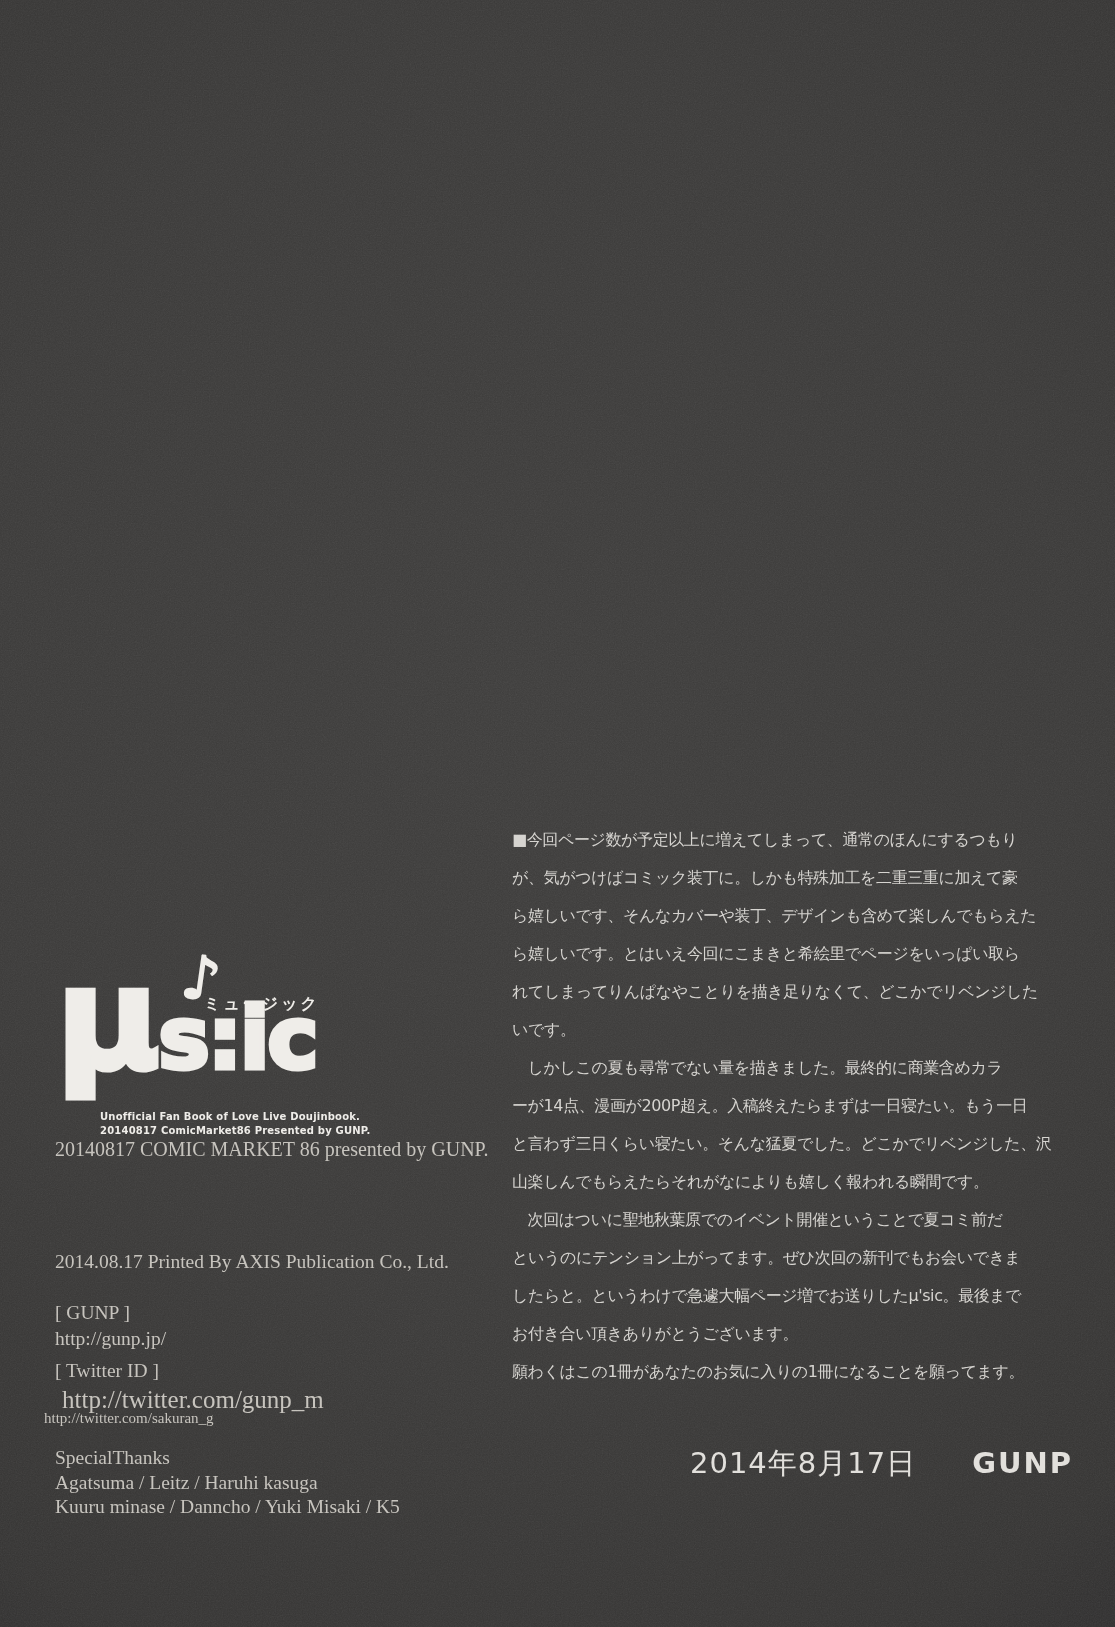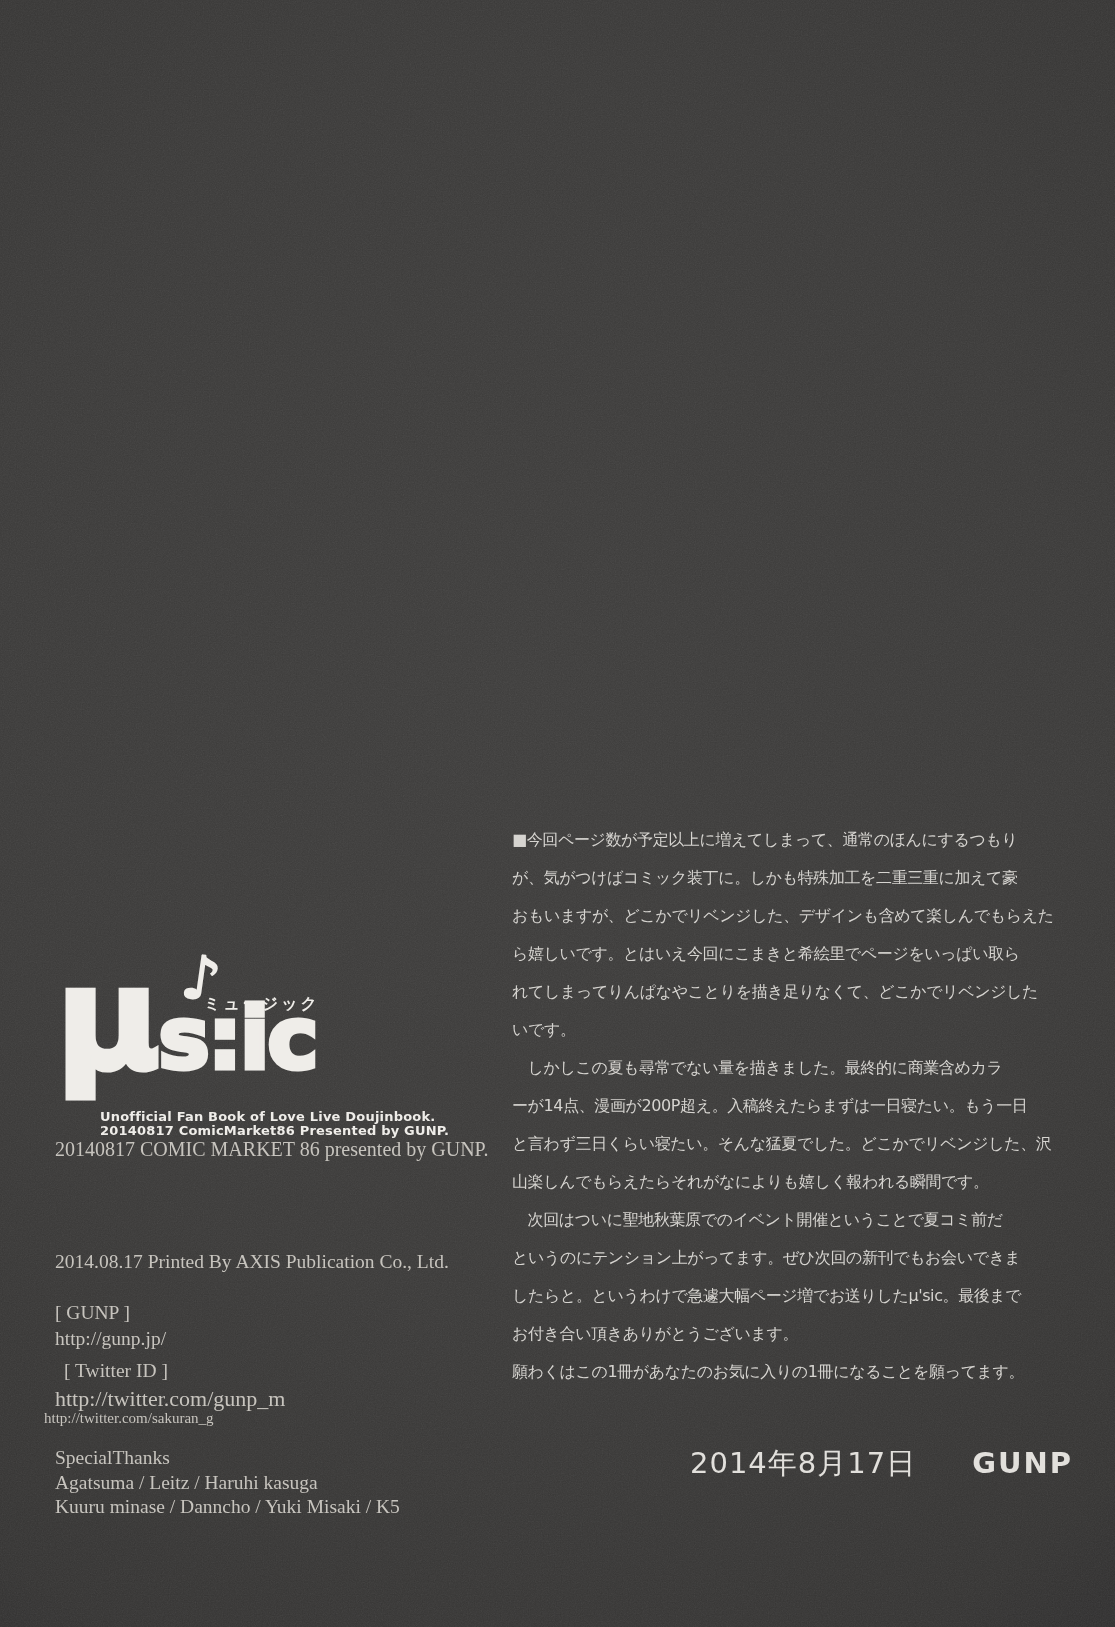--- a/index.html
+++ b/index.html
@@ -16,31 +16,31 @@
   
   .logo{position:absolute;left:56px;top:948px;width:290px;height:210px;color:#efede9;}
   .logo-row{display:flex;align-items:baseline;line-height:1;font-weight:bold;
             -webkit-text-stroke:5px #efede9;}
   .logo-mu{font-size:142px;letter-spacing:-6px;}
   .logo-rest{font-size:86px;letter-spacing:-2px;margin-left:4px;}
   .logo-note{position:absolute;left:126px;top:0px;font-size:60px;line-height:1;
              -webkit-text-stroke:2px #efede9;transform:rotate(8deg);}
   .logo-katakana{position:absolute;left:148px;top:46px;font-size:16px;font-weight:bold;
                  letter-spacing:3px;white-space:nowrap;}
-  .logo-subs{position:absolute;left:44px;top:162px;font-size:13px;font-weight:bold;
+  .logo-subs{position:absolute;left:44px;top:162px;font-size:10px;font-weight:bold;
              line-height:14px;white-space:nowrap;letter-spacing:.2px;}
 
   
   .serif{position:absolute;font-family:"Liberation Serif", serif;color:#c7c4be;white-space:nowrap;}
   .tagline{left:55px;top:1134px;font-size:20px;line-height:30px;}
   .printed{left:55px;top:1251px;font-size:19.5px;}
   .gunp-label{left:55px;top:1302px;font-size:19.5px;}
   .gunp-url{left:55px;top:1328px;font-size:19.5px;}
-  .twitter-label{left:64px;top:1360px;font-size:19.5px;}
-  .twitter-url1{left:55px;top:1386px;font-size:22px;}
+  .twitter-label{left:55px;top:1360px;font-size:19.5px;}
+  .twitter-url1{left:62px;top:1386px;font-size:25px;}
   .twitter-url2{left:44px;top:1410px;font-size:15px;}
   .thanks-label{left:55px;top:1447px;font-size:19.5px;}
   .thanks-1{left:55px;top:1472px;font-size:19.5px;}
   .thanks-2{left:55px;top:1496px;font-size:19.5px;}
 
   
   .afterword{position:absolute;left:512px;top:821px;width:510px;color:#d6d4d0;}
   .afterword .jline{height:38px;line-height:38px;font-size:16px;letter-spacing:-.4px;white-space:nowrap;}
 
   
@@ -88,21 +88,21 @@
   <div class="serif twitter-url1">http://twitter.com/gunp_m</div>
   <div class="serif twitter-url2">http://twitter.com/sakuran_g</div>
 
   <div class="serif thanks-label">SpecialThanks</div>
   <div class="serif thanks-1">Agatsuma / Leitz / Haruhi kasuga</div>
   <div class="serif thanks-2">Kuuru minase / Danncho / Yuki Misaki / K5</div>
 
   <div class="afterword">
     <div class="jline">■今回ページ数が予定以上に増えてしまって、通常のほんにするつもり</div>
     <div class="jline">が、気がつけばコミック装丁に。しかも特殊加工を二重三重に加えて豪</div>
-    <div class="jline">おもいますが、どこかでリベンジした、デザインも含めて楽しんでもらえた</div>
+    <div class="jline">ら嬉しいです、そんなカバーや装丁、デザインも含めて楽しんでもらえた</div>
     <div class="jline">ら嬉しいです。とはいえ今回にこまきと希絵里でページをいっぱい取ら</div>
     <div class="jline">れてしまってりんぱなやことりを描き足りなくて、どこかでリベンジした</div>
     <div class="jline">いです。</div>
     <div class="jline">　しかしこの夏も尋常でない量を描きました。最終的に商業含めカラ</div>
     <div class="jline">ーが14点、漫画が200P超え。入稿終えたらまずは一日寝たい。もう一日</div>
     <div class="jline">と言わず三日くらい寝たい。そんな猛夏でした。どこかでリベンジした、沢</div>
     <div class="jline">山楽しんでもらえたらそれがなによりも嬉しく報われる瞬間です。</div>
     <div class="jline">　次回はついに聖地秋葉原でのイベント開催ということで夏コミ前だ</div>
     <div class="jline">というのにテンション上がってます。ぜひ次回の新刊でもお会いできま</div>
     <div class="jline">したらと。というわけで急遽大幅ページ増でお送りしたμ'sic。最後まで</div>

